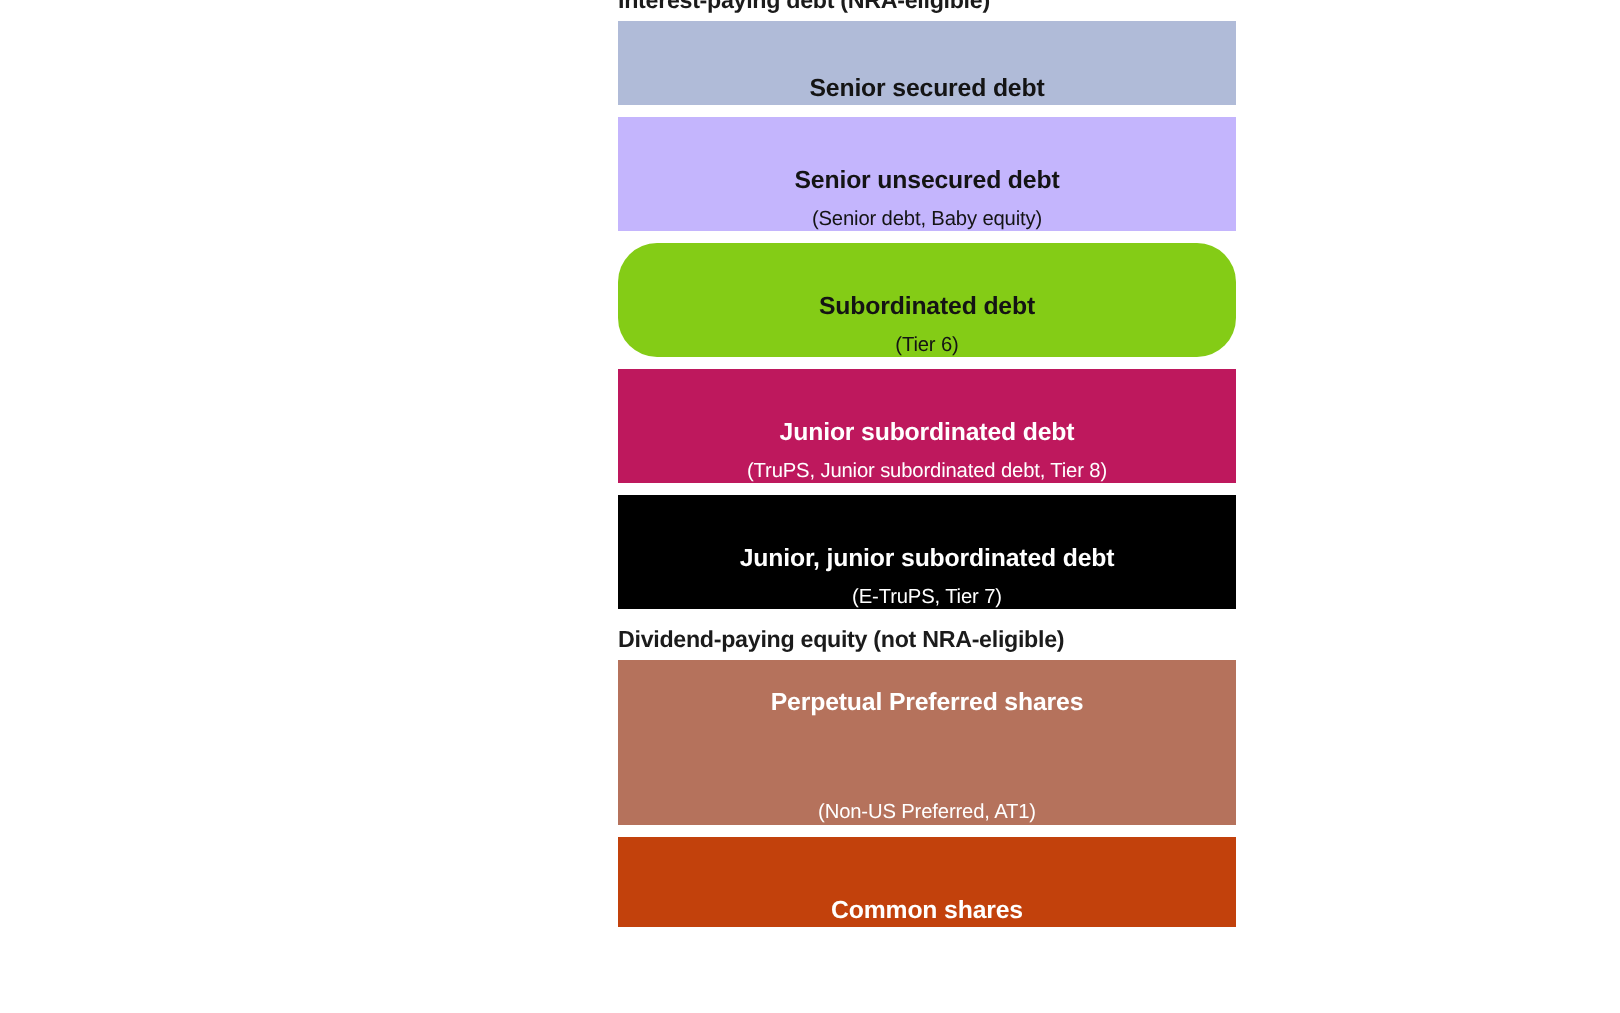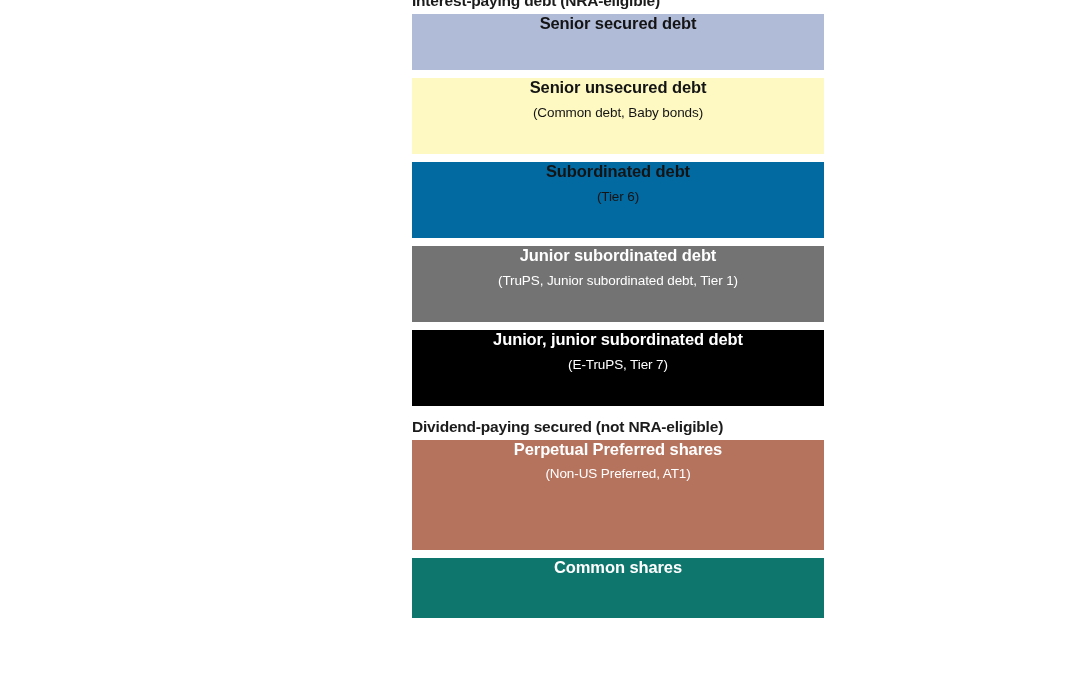--- a/index.html
+++ b/index.html
@@ -43,21 +43,21 @@
     margin-top: 12px;
     margin-bottom: 4px;
   }
 
   .tier {
     box-sizing: border-box;
     width: 412px;
     display: flex;
     flex-direction: column;
     align-items: center;
-    justify-content: flex-start;
+    justify-content: flex-end;
     text-align: center;
     margin-bottom: 8px;
   }
 
   .tier .title {
     font-size: 16.5px;
     font-weight: bold;
     line-height: 1.2;
     letter-spacing: -0.1px;
   }
@@ -71,58 +71,58 @@
   }
 
   .tier.dark-text .title,
   .tier.dark-text .subtitle { color: #141414; }
 
   .tier.light-text .title,
   .tier.light-text .subtitle { color: #ffffff; }
 
   .h-single { height: 56px; }
   .h-double { height: 76px; }
-  .h-tall   { height: 110px; }
+  .h-tall   { height: 110px; gap: 48px; }
   .h-common { height: 60px; }
 </style>
 </head>
 <body style="background: rgb(255, 255, 255);">
 
 <div id="stack">
 
   <div class="section-header" id="header-debt" style="color: rgb(27, 27, 27);">Interest-paying debt (NRA-eligible)</div>
 
   <div class="tier dark-text h-single" id="tier-0" style="background: rgb(176, 187, 216);">
     <div class="title">Senior secured debt</div>
   </div>
 
-  <div class="tier dark-text h-double" id="tier-1" style="background: #fef9c3;">
+  <div class="tier dark-text h-double" id="tier-1" style="background: #c4b5fd;">
     <div class="title">Senior unsecured debt</div>
-    <div class="subtitle">(Common debt, Baby bonds)</div>
+    <div class="subtitle">(Senior debt, Baby equity)</div>
   </div>
 
-  <div class="tier dark-text h-double" id="tier-2" style="background: #0369a1;">
+  <div class="tier dark-text h-double" id="tier-2" style="background: #84cc16; border-radius: 26px;">
     <div class="title">Subordinated debt</div>
     <div class="subtitle">(Tier 6)</div>
   </div>
 
-  <div class="tier light-text h-double" id="tier-3" style="background: #737373;">
+  <div class="tier light-text h-double" id="tier-3" style="background: #be185d;">
     <div class="title">Junior subordinated debt</div>
-    <div class="subtitle">(TruPS, Junior subordinated debt, Tier 1)</div>
+    <div class="subtitle">(TruPS, Junior subordinated debt, Tier 8)</div>
   </div>
 
   <div class="tier light-text h-double" id="tier-4" style="background: #000000;">
     <div class="title">Junior, junior subordinated debt</div>
     <div class="subtitle">(E-TruPS, Tier 7)</div>
   </div>
 
-  <div class="section-header" id="header-equity" style="color: rgb(27, 27, 27);">Dividend-paying secured (not NRA-eligible)</div>
+  <div class="section-header" id="header-equity" style="color: rgb(27, 27, 27);">Dividend-paying equity (not NRA-eligible)</div>
 
   <div class="tier light-text h-tall" id="tier-5" style="background: rgb(181, 114, 92);">
     <div class="title">Perpetual Preferred shares</div>
     <div class="subtitle">(Non-US Preferred, AT1)</div>
   </div>
 
-  <div class="tier light-text h-common" id="tier-6" style="background: #0f766e;">
+  <div class="tier light-text h-common" id="tier-6" style="background: #c2410c;">
     <div class="title">Common shares</div>
   </div>
 
 </div>
 
 </body></html>

